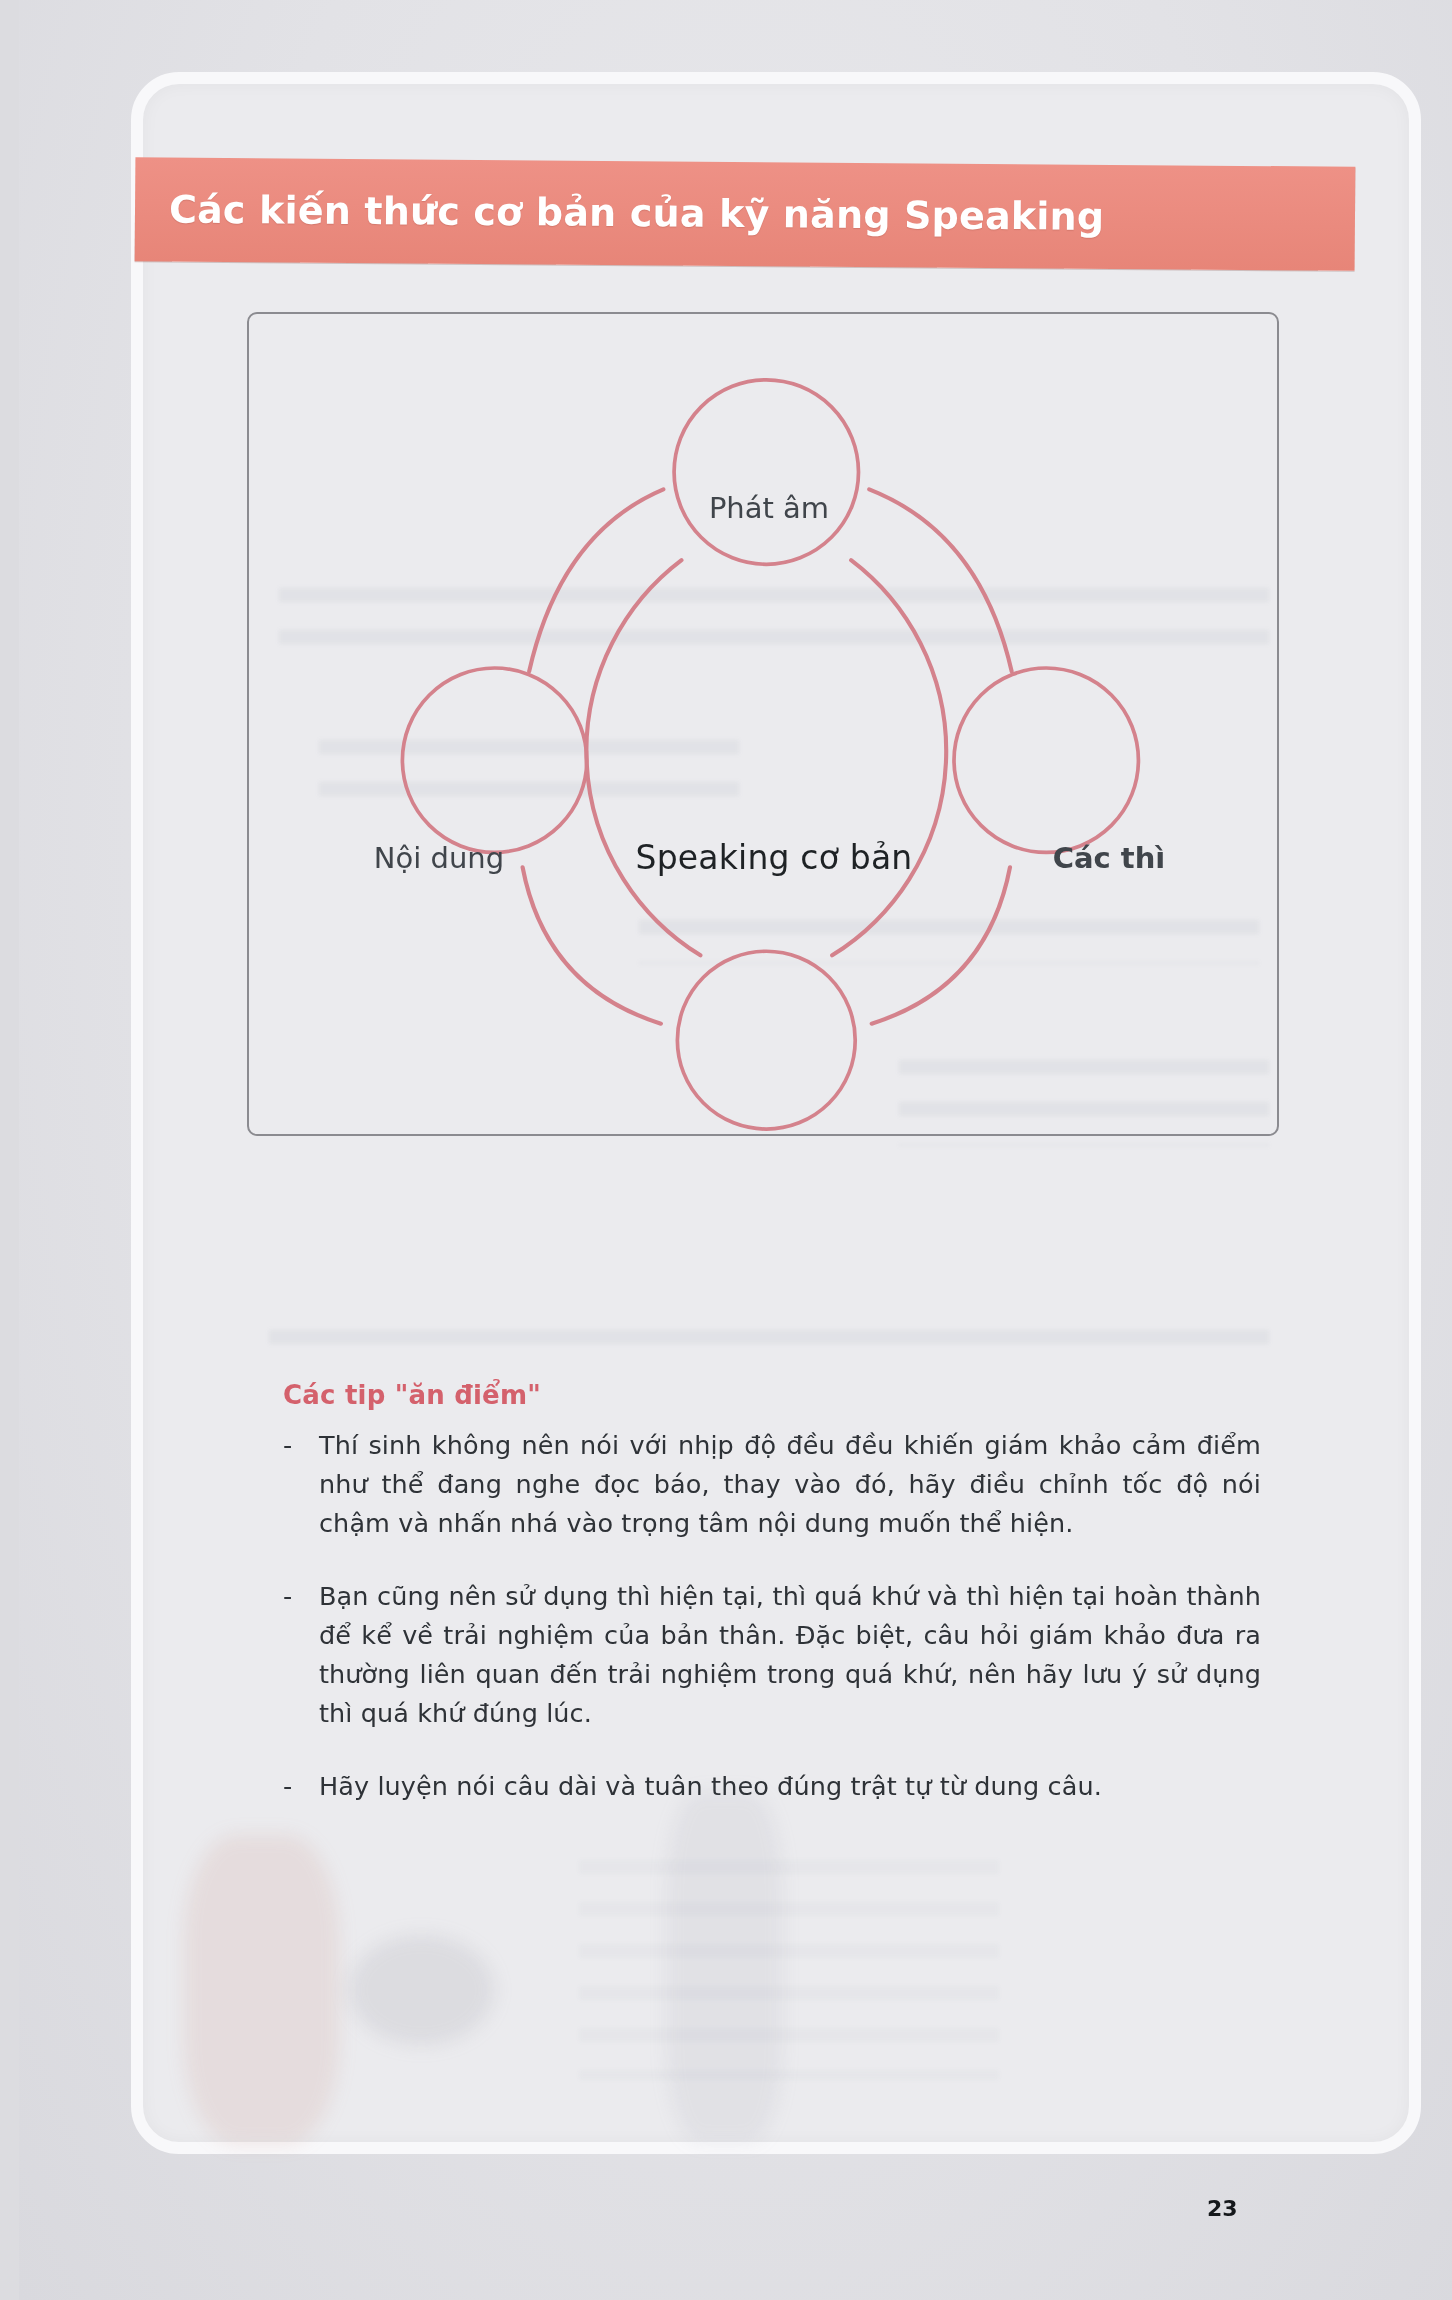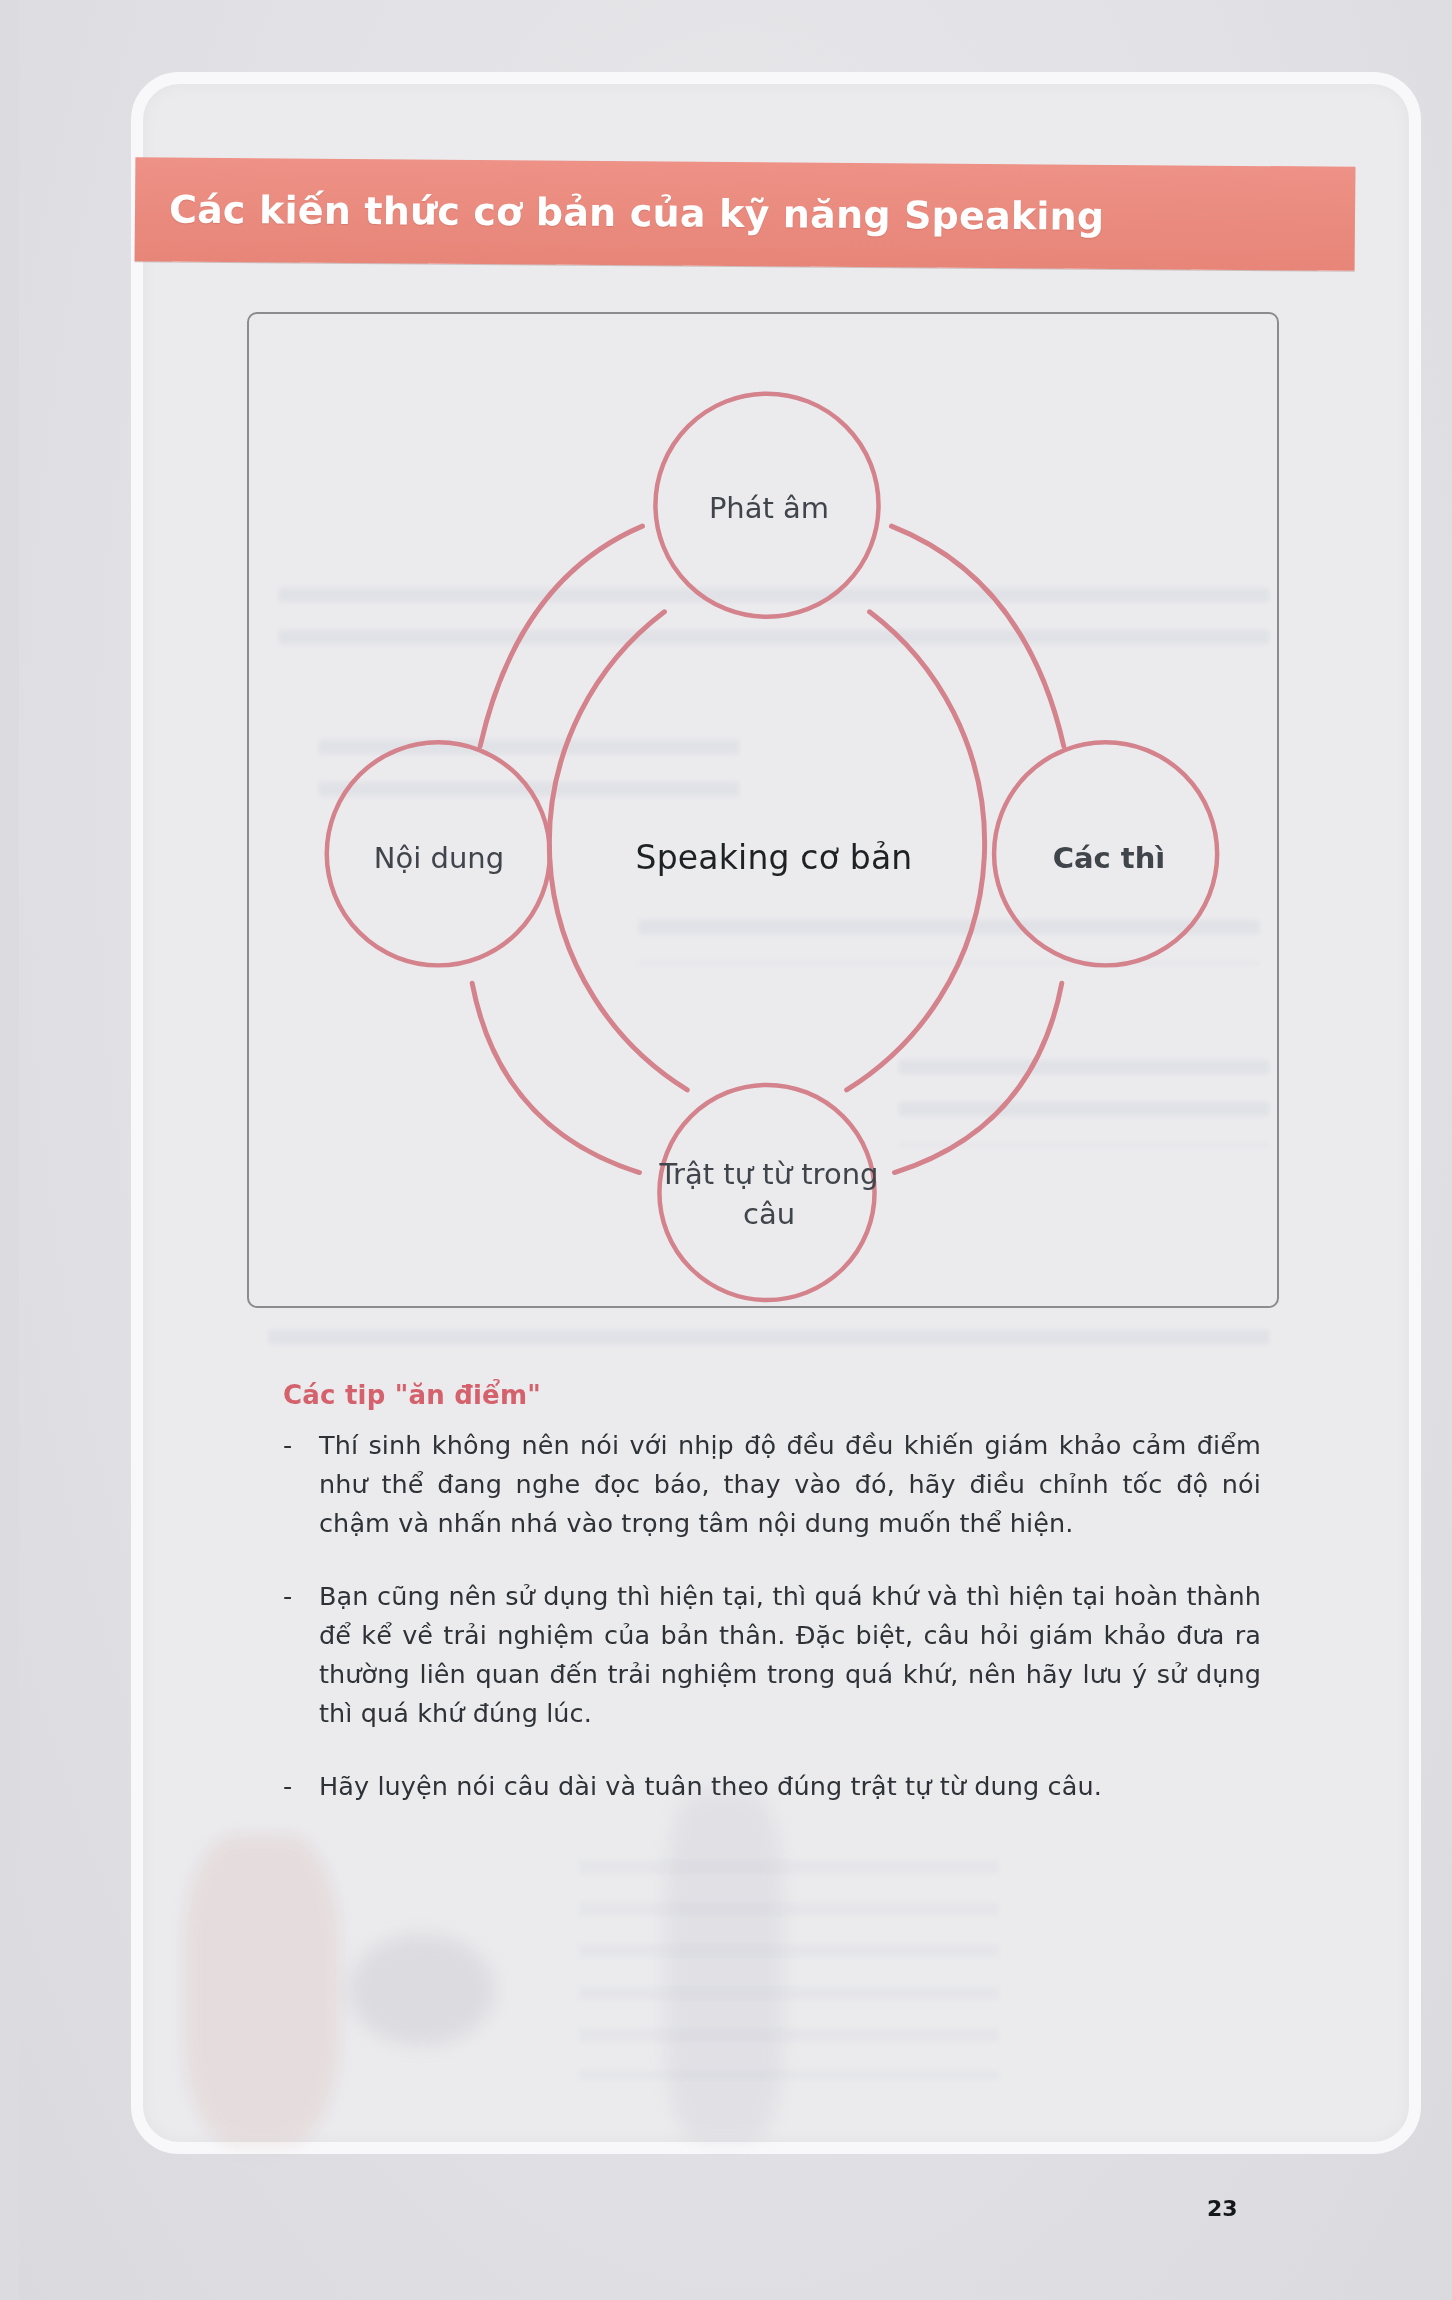--- a/index.html
+++ b/index.html
@@ -30,21 +30,21 @@
     box-shadow: 0 1px 0 rgba(120,60,50,0.25);
   }
   .banner-title {
     color: #ffffff; font-size: 38px; font-weight: bold;
     padding-left: 34px; letter-spacing: 0.2px;
     text-shadow: 0 1px 1px rgba(150,70,60,0.25);
     white-space: nowrap;
   }
   
   .diagram-box {
-    position: absolute; left: 228px; top: 312px; width: 1032px; height: 996px;
+    position: absolute; left: 228px; top: 312px; width: 1032px; height: 824px;
     border: 2px solid #8b8b90; border-radius: 10px;
     background: transparent;
   }
   .diagram-box svg { position: absolute; left: 0; top: 0; width: 100%; height: 100%; }
   .cycle-stroke { fill: none; stroke: #d4828c; stroke-width: 5; stroke-linecap: round; }
   .cycle-circle { fill: rgba(237,237,240,0.0); stroke: #d4828c; stroke-width: 4.5; }
   .node-label {
     position: absolute; text-align: center; color: #40454b;
     font-size: 29px; line-height: 40px; pointer-events: none;
   }
@@ -118,21 +118,20 @@
       <path class="cycle-stroke" d="M 816 672 Q 788 818 648 862"></path>
 
       <circle class="cycle-circle" cx="520" cy="192" r="112"></circle>
       <circle class="cycle-circle" cx="190" cy="542" r="112"></circle>
       <circle class="cycle-circle" cx="860" cy="542" r="112"></circle>
       <circle class="cycle-circle" cx="520" cy="882" r="108"></circle>
     </svg>
     <div class="node-label node-top">Phát âm</div>
     <div class="node-label node-left">Nội dung</div>
     <div class="node-label node-right">Các thì</div>
-    <div class="node-label node-bottom">Trật tự từ trong câu</div>
     <div class="center-label">Speaking cơ bản</div>
   </div>
 
   <div class="tips">
     <h3 class="tips-heading">Các tip "ăn điểm"</h3>
 
     <div class="bullet">
       <span class="dash">-</span>
       <p>Thí sinh không nên nói với nhịp độ đều đều khiến giám khảo cảm điểm như thể đang nghe đọc báo, thay vào đó, hãy điều chỉnh tốc độ nói chậm và nhấn nhá vào trọng tâm nội dung muốn thể hiện.</p>
     </div>

